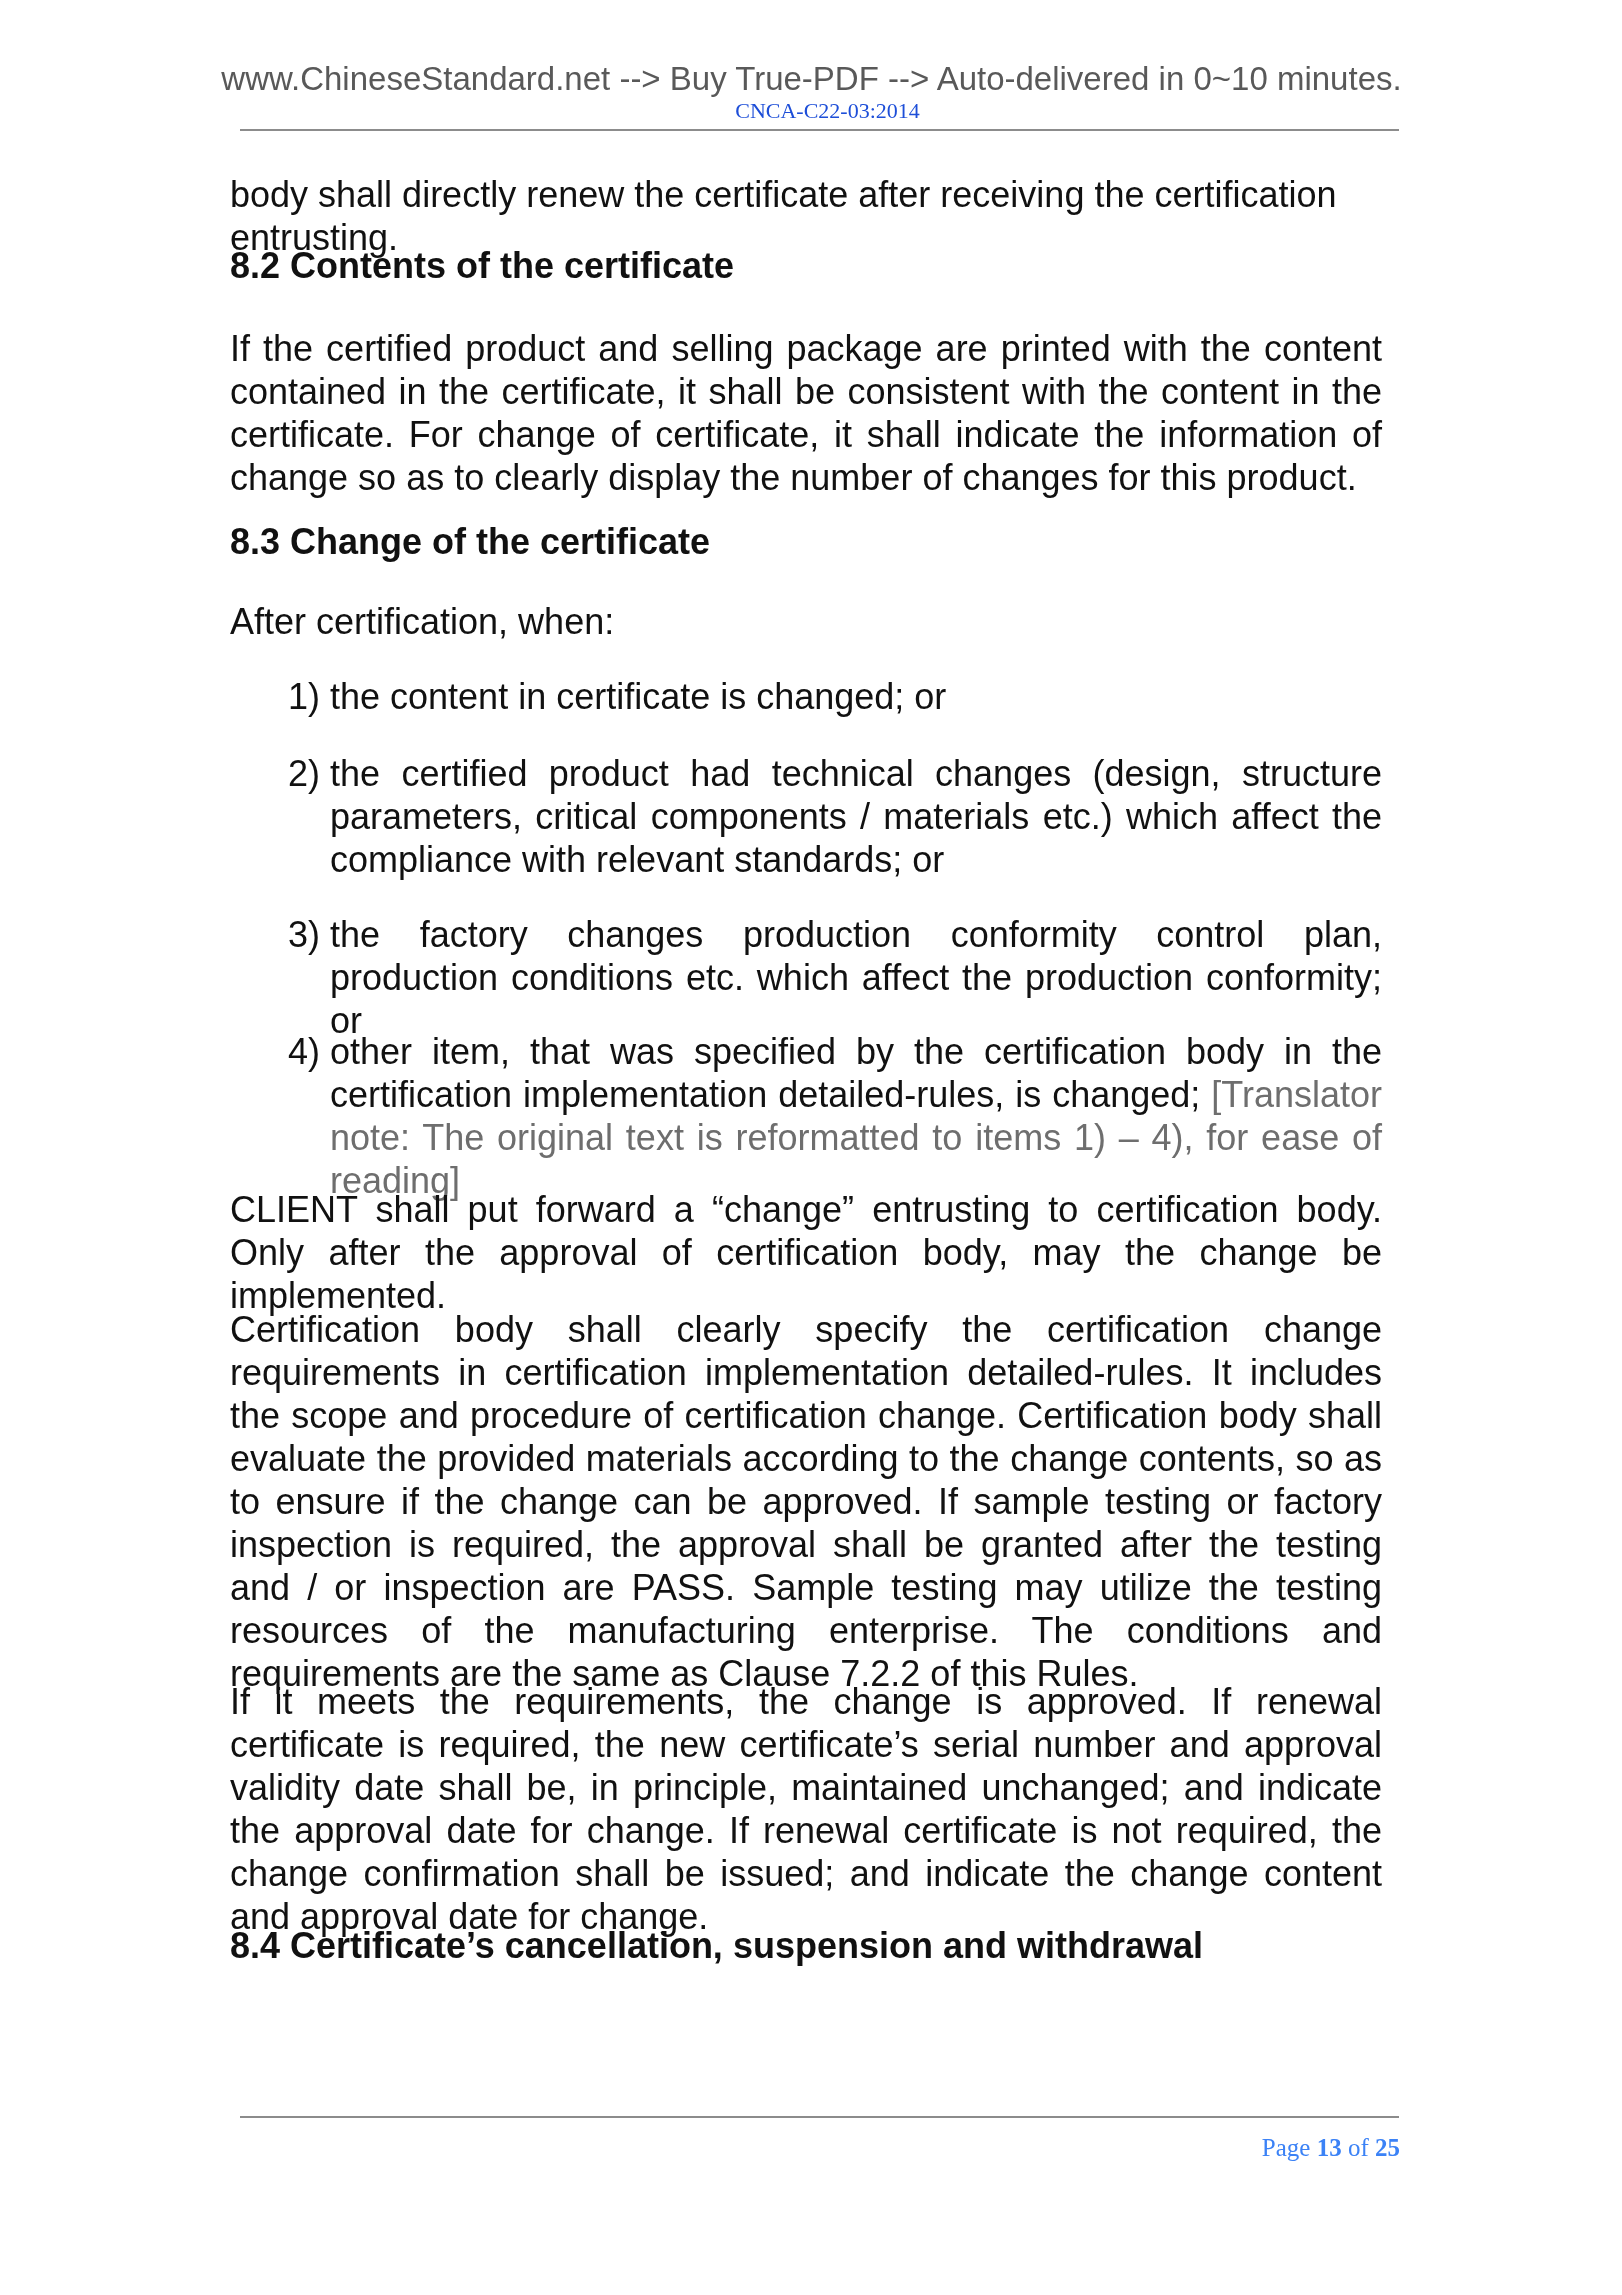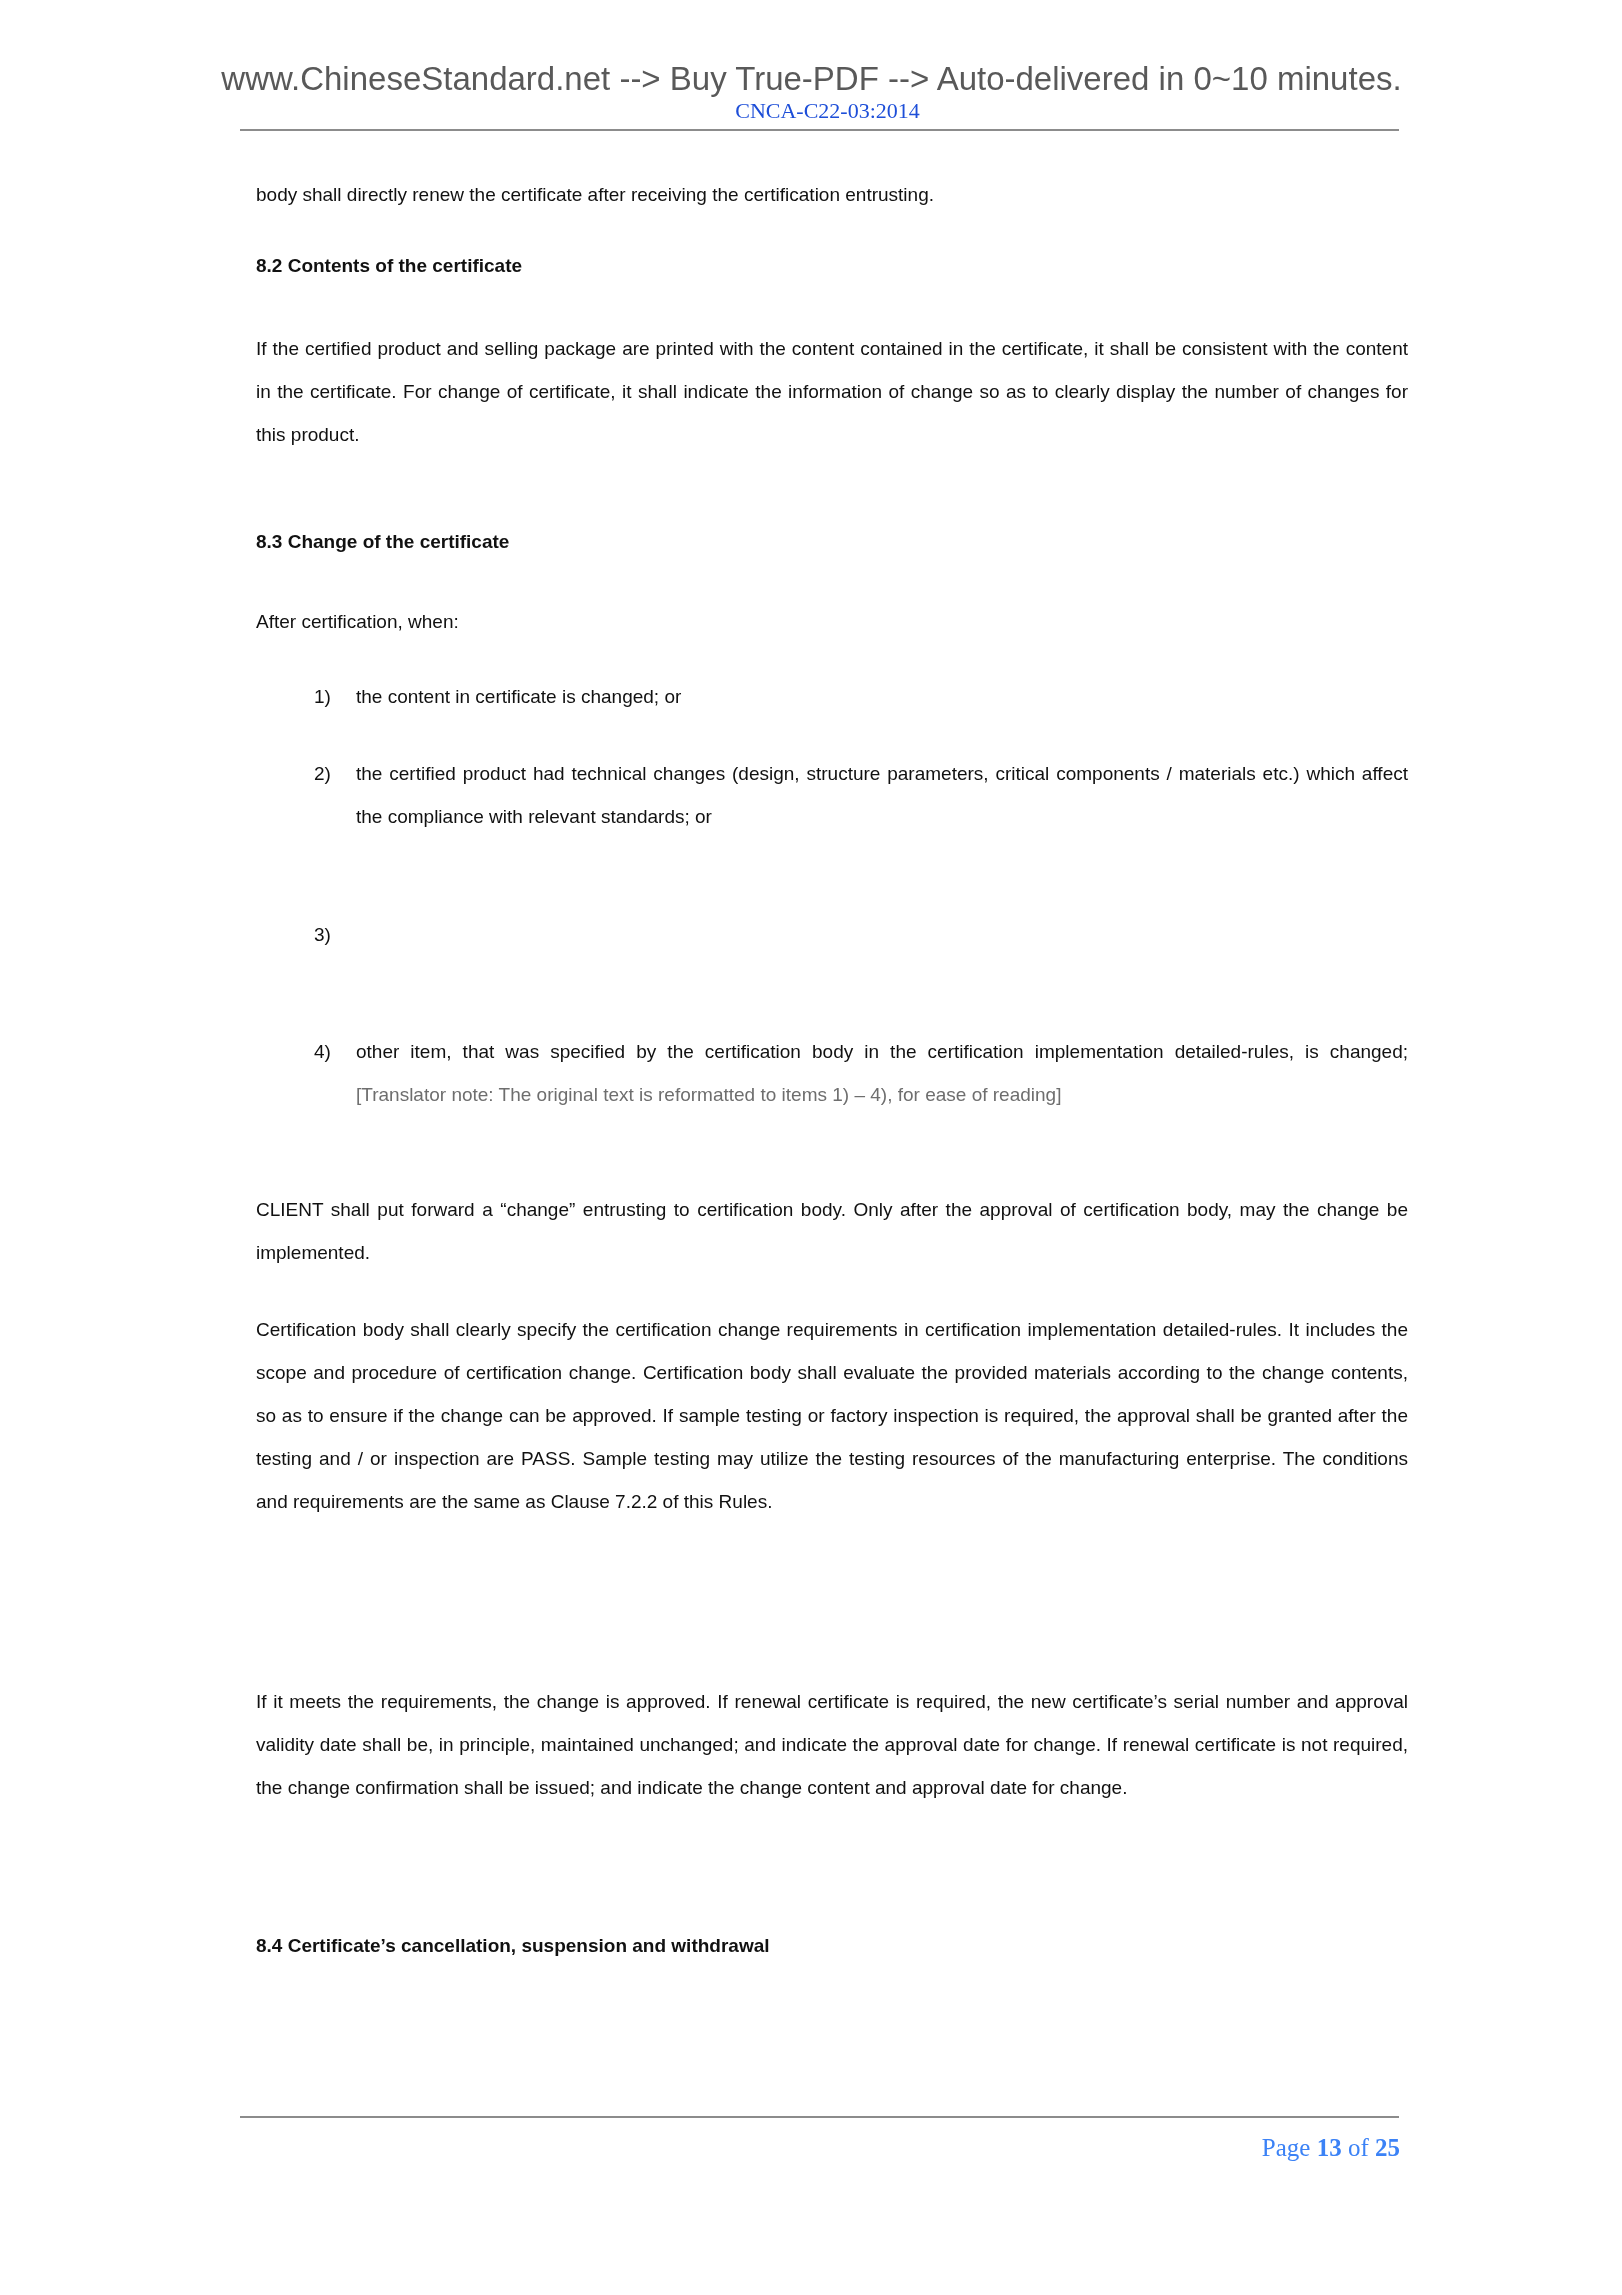--- a/index.html
+++ b/index.html
@@ -27,23 +27,23 @@
     color:#1d4ed8;
     padding-left:16px;
   }
   .rule {
     position:absolute; left:240px; width:1159px; height:1.7px;
     background:#8c8c8c;
   }
   .rule-top { top:129px; }
   .rule-bottom { top:2116px; }
   .para, .item, .hd {
-    position:absolute; left:256px; width:1152px;
+    position:absolute; left:230px; width:1152px;
     margin:0;
-    font-size:19px; line-height:43px;
+    font-size:36px; line-height:43px;
     font-weight:normal;
   }
   .hd { font-weight:bold; line-height:35px; }
   .just { text-align:justify; }
   .stretch { text-align:justify; text-align-last:justify; }
   .item { width:1052px; padding-left:100px; }
   .item .num { position:absolute; left:58px; top:0; }
   .note { color:#6e6e6e; }
   .pagenum {
     position:absolute; top:2131px; right:223px;
@@ -78,20 +78,21 @@
     <span>the content in certificate is changed; or</span>
   </div>
 
   <div class="item just" style="top:752px">
     <span class="num">2)</span>
     <span>the certified product had technical changes (design, structure parameters, critical components / materials etc.) which affect the compliance with relevant standards; or</span>
   </div>
 
   <div class="item just" style="top:913px">
     <span class="num">3)</span>
+    <span>the factory changes production conformity control plan, production conditions etc. which affect the production conformity; or</span>
   </div>
 
   <div class="item just" style="top:1030px">
     <span class="num">4)</span>
     <span>other item, that was specified by the certification body in the certification implementation detailed-rules, is changed; </span><span class="note">[Translator note: The original text is reformatted to items 1) – 4), for ease of reading]</span>
   </div>
 
   <p class="para just" style="top:1188px">CLIENT shall put forward a “change” entrusting to certification body. Only after the approval of certification body, may the change be implemented.</p>
 
   <p class="para just" style="top:1308px">Certification body shall clearly specify the certification change requirements in certification implementation detailed-rules. It includes the scope and procedure of certification change. Certification body shall evaluate the provided materials according to the change contents, so as to ensure if the change can be approved. If sample testing or factory inspection is required, the approval shall be granted after the testing and / or inspection are PASS. Sample testing may utilize the testing resources of the manufacturing enterprise. The conditions and requirements are the same as Clause 7.2.2 of this Rules.</p>

